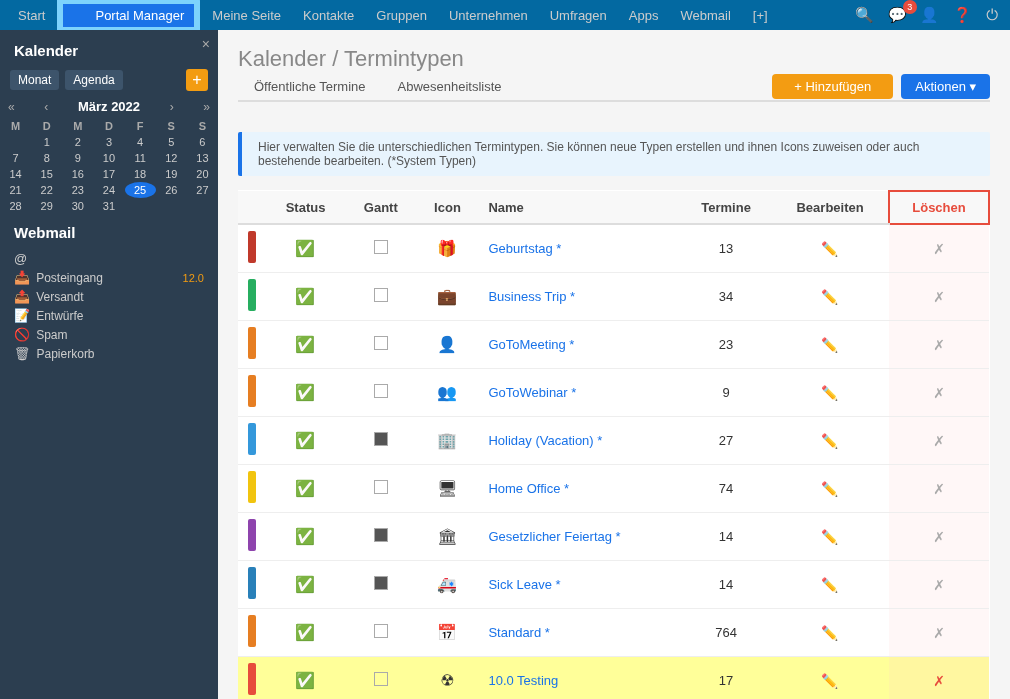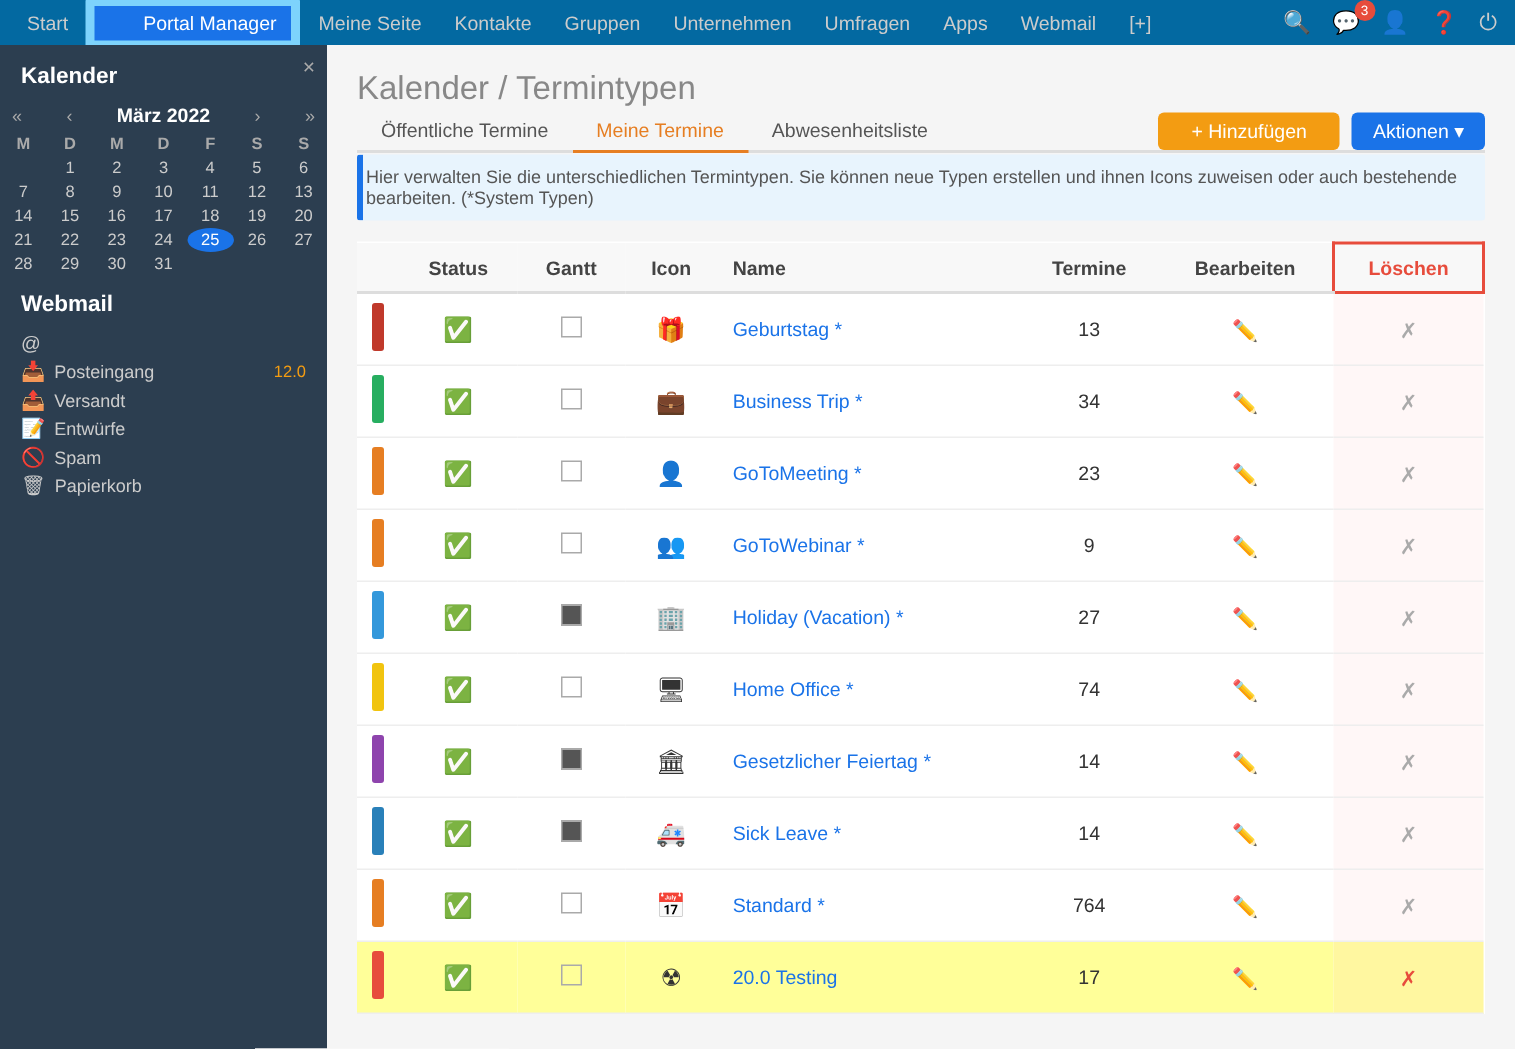--- a/index.html
+++ b/index.html
@@ -157,24 +157,24 @@
       font-size: 22px;
       font-weight: normal;
       color: #333;
       margin-bottom: 1px;
     }
     .page-title span { color: #888; }
 
     
     .tabs-bar {
       display: flex;
-      align-items: flex-end;
+      align-items: center;
       gap: 0;
       border-bottom: 2px solid #ddd;
-      margin-bottom: 1px;
+      margin-bottom: 30px;
     }
     .tab-item {
       padding: 6px 16px;
       font-size: 13px;
       cursor: pointer;
       color: #555;
       border-bottom: 2px solid transparent;
       margin-bottom: -2px;
     }
     .tab-item.active { color: #e67e22; border-bottom: 2px solid #e67e22; }
@@ -198,21 +198,21 @@
       cursor: pointer;
       display: flex;
       align-items: center;
       gap: 4px;
     }
 
     
     .info-box {
       border-left: 4px solid #1a73e8;
       background: #e8f4fd;
-      padding: 8px 2px;
+      padding: 8px 16px;
       font-size: 12px;
       color: #555;
       margin-bottom: 14px;
       border-radius: 2px;
     }
 
     
     .data-table {
       width: 100%;
       border-collapse: collapse;
@@ -300,20 +300,25 @@
   </div>
 </nav>
 
 <div class="layout">
 
   <aside class="sidebar">
     <span class="sidebar-close">×</span>
 
     <div class="sidebar-section-title">Kalender</div>
 
+    <div class="calendar-controls">
+      <button class="cal-btn">Monat</button>
+      <button class="cal-btn">Agenda</button>
+      <button class="cal-add-btn">+</button>
+    </div>
 
     <div class="cal-nav">
       <span class="cal-nav-arrows">«</span>
       <span class="cal-nav-arrows">‹</span>
       <span class="cal-month-title">März 2022</span>
       <span class="cal-nav-arrows">›</span>
       <span class="cal-nav-arrows">»</span>
     </div>
 
     <table class="cal-grid">
@@ -407,21 +412,20 @@
   </aside>
 
   <main class="main-content">
     <h1 class="page-title">
       <span>Kalender</span>
       <span style="color:#888; font-weight:normal;"> / Termintypen</span>
     </h1>
 
     <div class="tabs-bar">
       <div class="tab-item">Öffentliche Termine</div>
-      <div class="tab-item active">Meine Termine</div>
       <div class="tab-item">Abwesenheitsliste</div>
       <div class="tab-actions">
         <button class="btn-add">+ Hinzufügen</button>
         <button class="btn-actions">Aktionen ▾</button>
       </div>
     </div>
 
     <div class="info-box">
       <span>Hier verwalten Sie die unterschiedlichen Termintypen. Sie können neue Typen erstellen und ihnen Icons zuweisen oder auch bestehende bearbeiten. (*System Typen)</span>
     </div>
@@ -528,21 +532,21 @@
             <td><a class="link-blue">Standard *</a></td>
             <td class="center">764</td>
             <td class="center"><span class="edit-icon">✏️</span></td>
             <td class="center col-loschen"><span class="delete-icon">✗</span></td>
           </tr>
           <tr class="row-highlight">
             <td><span class="color-bar" style="background:#e74c3c;"></span></td>
             <td class="center"><span class="status-ok">✅</span></td>
             <td class="center"><span class="gantt-check"></span></td>
             <td class="center icon-cell">☢</td>
-            <td><a class="link-blue">20.0 Testing</a></td>
+            <td><a class="link-blue">10.0 Testing</a></td>
             <td class="center">17</td>
             <td class="center"><span class="edit-icon">✏️</span></td>
             <td class="center col-loschen"><span class="delete-icon-red">✗</span></td>
           </tr>
         </tbody>
     </table>
   </main>
 </div>
 
 </body></html>

